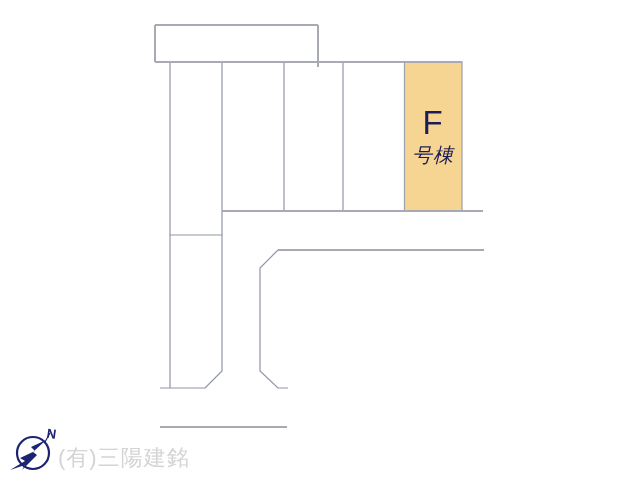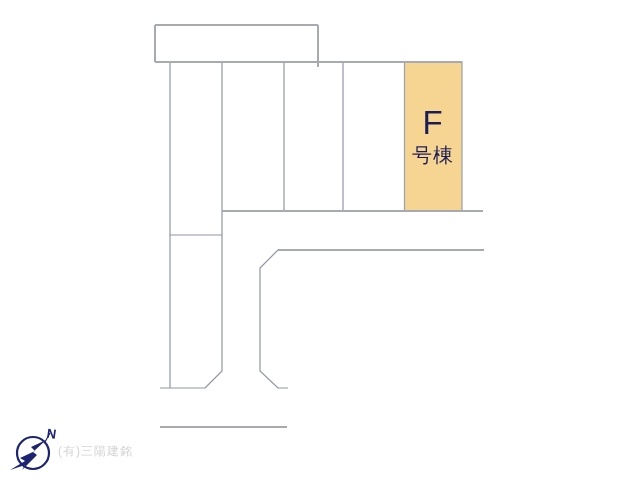--- a/index.html
+++ b/index.html
@@ -7,23 +7,23 @@
   #canvas{position:relative;width:640px;height:480px;background:#fff;overflow:hidden;}
   #plan-svg{position:absolute;left:0;top:0;}
   .minor{stroke:var(--line-minor,#9096a8);stroke-width:1.2;fill:none;}
   .major{stroke:var(--line-major,#a8aab2);stroke-width:2;fill:none;}
   #plot-label{
     position:absolute;left:404px;top:62px;width:58px;height:149px;
     display:flex;flex-direction:column;align-items:center;justify-content:center;
     pointer-events:none;
   }
   #plot-label .l1{font-size:33px;line-height:1.05;font-weight:500;letter-spacing:1px;}
-  #plot-label .l2{font-size:20px;line-height:1.2;margin-top:3px;letter-spacing:1px;font-weight:500;}
+  #plot-label .l2{font-size:20px;line-height:1.2;margin-top:3px;letter-spacing:1px;font-weight:500;font-style:italic;}
   #watermark{
-    position:absolute;left:58px;top:443px;font-size:12px;font-weight:500;
+    position:absolute;left:58px;top:443px;font-size:22px;font-weight:500;
     letter-spacing:1px;white-space:nowrap;
   }
   #compass{position:absolute;left:6px;top:424px;}
 </style>
 </head>
 <body>
 
 <div id="canvas" style="background: rgb(255, 255, 255);">
 
   <svg id="plan-svg" width="640" height="480" viewBox="0 0 640 480" style="--line-minor: #9096a8; --line-major: #a8aab2;">

